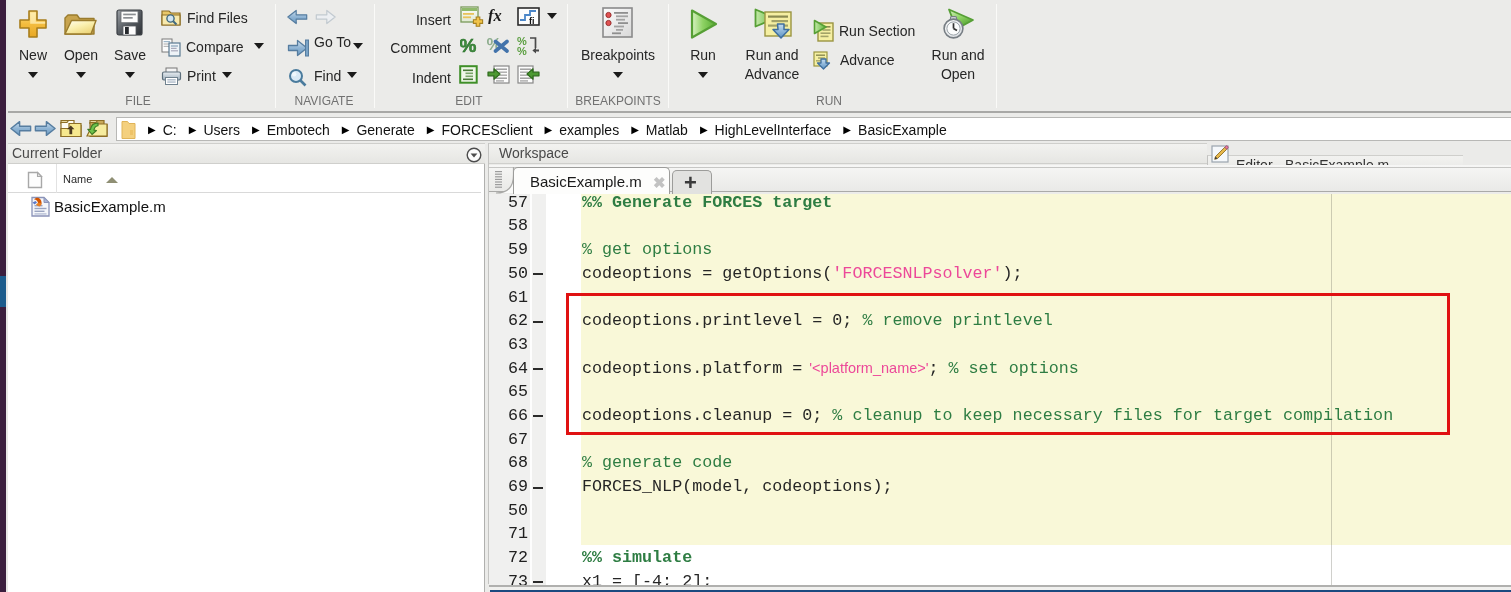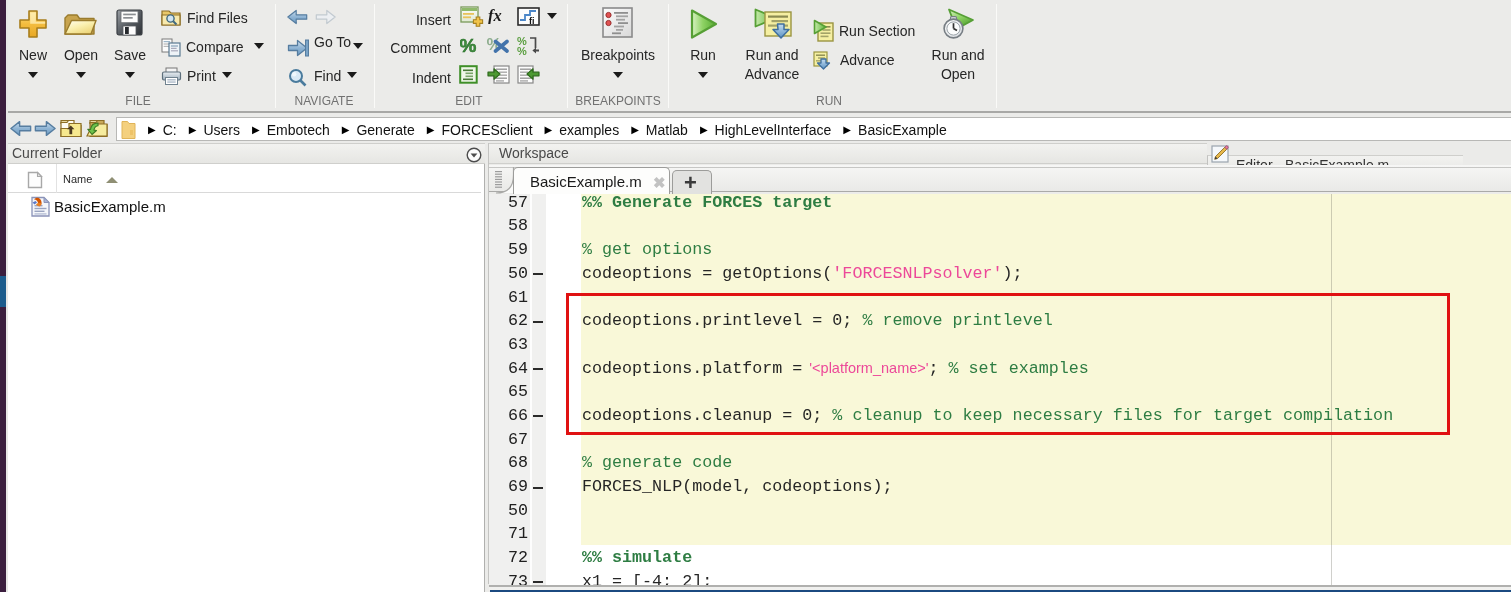--- a/index.html
+++ b/index.html
@@ -451,21 +451,21 @@
       <div class="gn" style="left:-1px;top:330.4px">71</div>
       <div class="gn" style="left:-1px;top:354.1px">72</div>
       <div class="gn" style="left:-1px;top:377.8px">73</div>
       <div class="dash" style="left:44px;top:387.3px"></div>
     </div>
   <div id="code">
       <div class="abs mono" style="left:93px;top:-1.3px"><b class="cm">%% Generate FORCES target</b></div>
       <div class="abs mono" style="left:93px;top:46.0px"><span class="cm">% get options</span></div>
       <div class="abs mono" style="left:93px;top:69.8px">codeoptions = getOptions(<span class="st">'FORCESNLPsolver'</span>);</div>
       <div class="abs mono" style="left:93px;top:117.2px">codeoptions.printlevel = 0; <span class="cm">% remove printlevel</span></div>
-      <div class="abs mono" style="left:93px;top:164.6px">codeoptions.platform = <span class="st" style="font-family:'Liberation Sans',sans-serif;font-size:14.5px;margin-left:-3px">'&lt;platform_name&gt;'</span>; <span class="cm">% set examples</span></div>
+      <div class="abs mono" style="left:93px;top:164.6px">codeoptions.platform = <span class="st" style="font-family:'Liberation Sans',sans-serif;font-size:14.5px;margin-left:-3px">'&lt;platform_name&gt;'</span>; <span class="cm">% set options</span></div>
       <div class="abs mono" style="left:93px;top:211.9px">codeoptions.cleanup = 0; <span class="cm">% cleanup to keep necessary files for target compilation</span></div>
       <div class="abs mono" style="left:93px;top:259.4px"><span class="cm">% generate code</span></div>
       <div class="abs mono" style="left:93px;top:283.0px">FORCES_NLP(model, codeoptions);</div>
       <div class="abs mono" style="left:93px;top:354.1px"><b class="cm">%% simulate</b></div>
       <div class="abs mono" style="left:93px;top:377.8px">x1 = [-4; 2];</div>
     </div>
   <div class="abs" style="left:77px;top:99px;width:884px;height:142px;border:3px solid #e01111"></div>
 </div>
 <div class="abs" style="left:489px;top:585px;width:1022px;height:2px;background:#b0b0ae"></div>
 <div class="abs" style="left:489px;top:587px;width:1022px;height:3px;background:#f0f0ee"></div>

